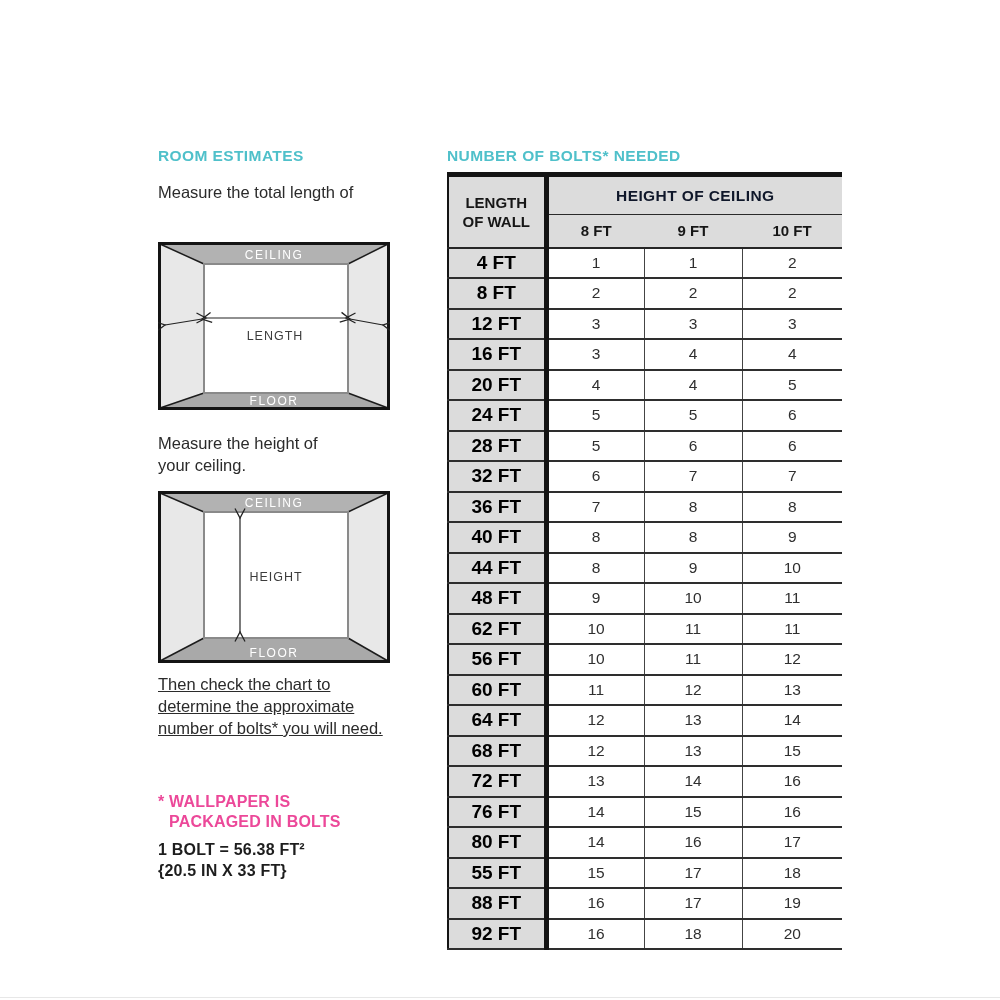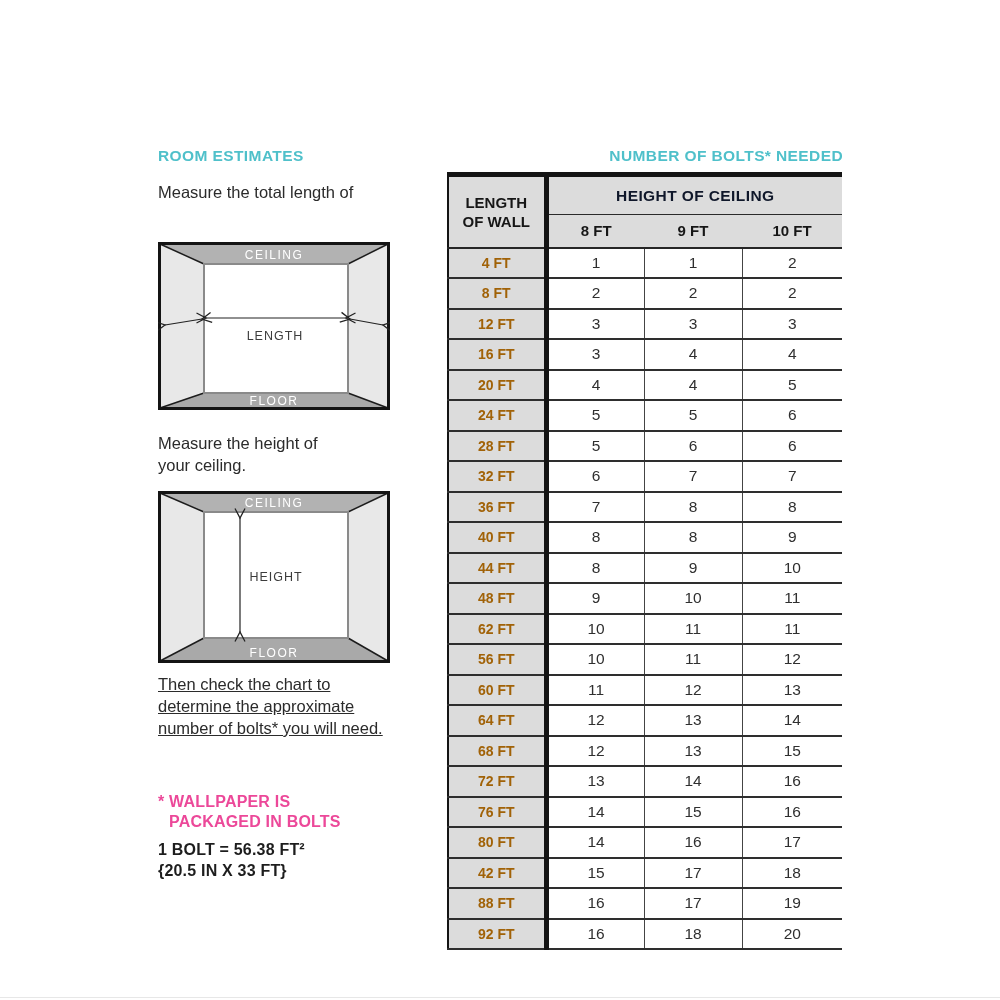--- a/index.html
+++ b/index.html
@@ -23,21 +23,21 @@
   }
   .section-heading {
     position: absolute;
     font-size: 15.5px;
     font-weight: bold;
     letter-spacing: 0.4px;
     color: var(--section-teal, #4fc0ca);
     white-space: nowrap;
   }
   #room-estimates-heading { left: 158px; top: 147px; }
-  #table-heading { left: 447px; top: 147px; width: 396px; text-align: right; }
+  #table-heading { left: 447px; top: 147px; width: 396px; text-align: left; }
   .para {
     position: absolute;
     left: 158px;
     font-size: 16.5px;
     line-height: 22px;
     color: #2b2b2b;
   }
   #para1 { top: 181px; }
   #para2 { top: 432px; }
   #para3 { top: 673px; text-decoration: underline; }
@@ -103,23 +103,23 @@
     font-size: 15px;
     font-weight: bold;
     color: #161616;
   }
   tbody tr { height: 30.5px; }
   td.label {
     background: var(--cell-gray, #dcdcdc);
     border-left: 2px solid #141414;
     border-right: 5px solid #141414;
     border-bottom: 2px solid #2e2e2e;
-    font-size: 14px;
-    font-weight: bold;
-    color: #a16207;
+    font-size: 19px;
+    font-weight: bold;
+    color: #000000;
   }
   td.val {
     background: #ffffff;
     border-bottom: 2px solid #2e2e2e;
     border-left: 1.5px solid #444444;
     font-size: 15.5px;
     color: #2f2f2f;
   }
   td.val:first-of-type { border-left: none; }
   .bottom-edge {
@@ -348,21 +348,21 @@
             <td class="val">15</td>
             <td class="val">16</td>
           </tr>
           <tr>
             <td class="label">80 FT</td>
             <td class="val">14</td>
             <td class="val">16</td>
             <td class="val">17</td>
           </tr>
           <tr>
-            <td class="label">42 FT</td>
+            <td class="label">55 FT</td>
             <td class="val">15</td>
             <td class="val">17</td>
             <td class="val">18</td>
           </tr>
           <tr>
             <td class="label">88 FT</td>
             <td class="val">16</td>
             <td class="val">17</td>
             <td class="val">19</td>
           </tr>

